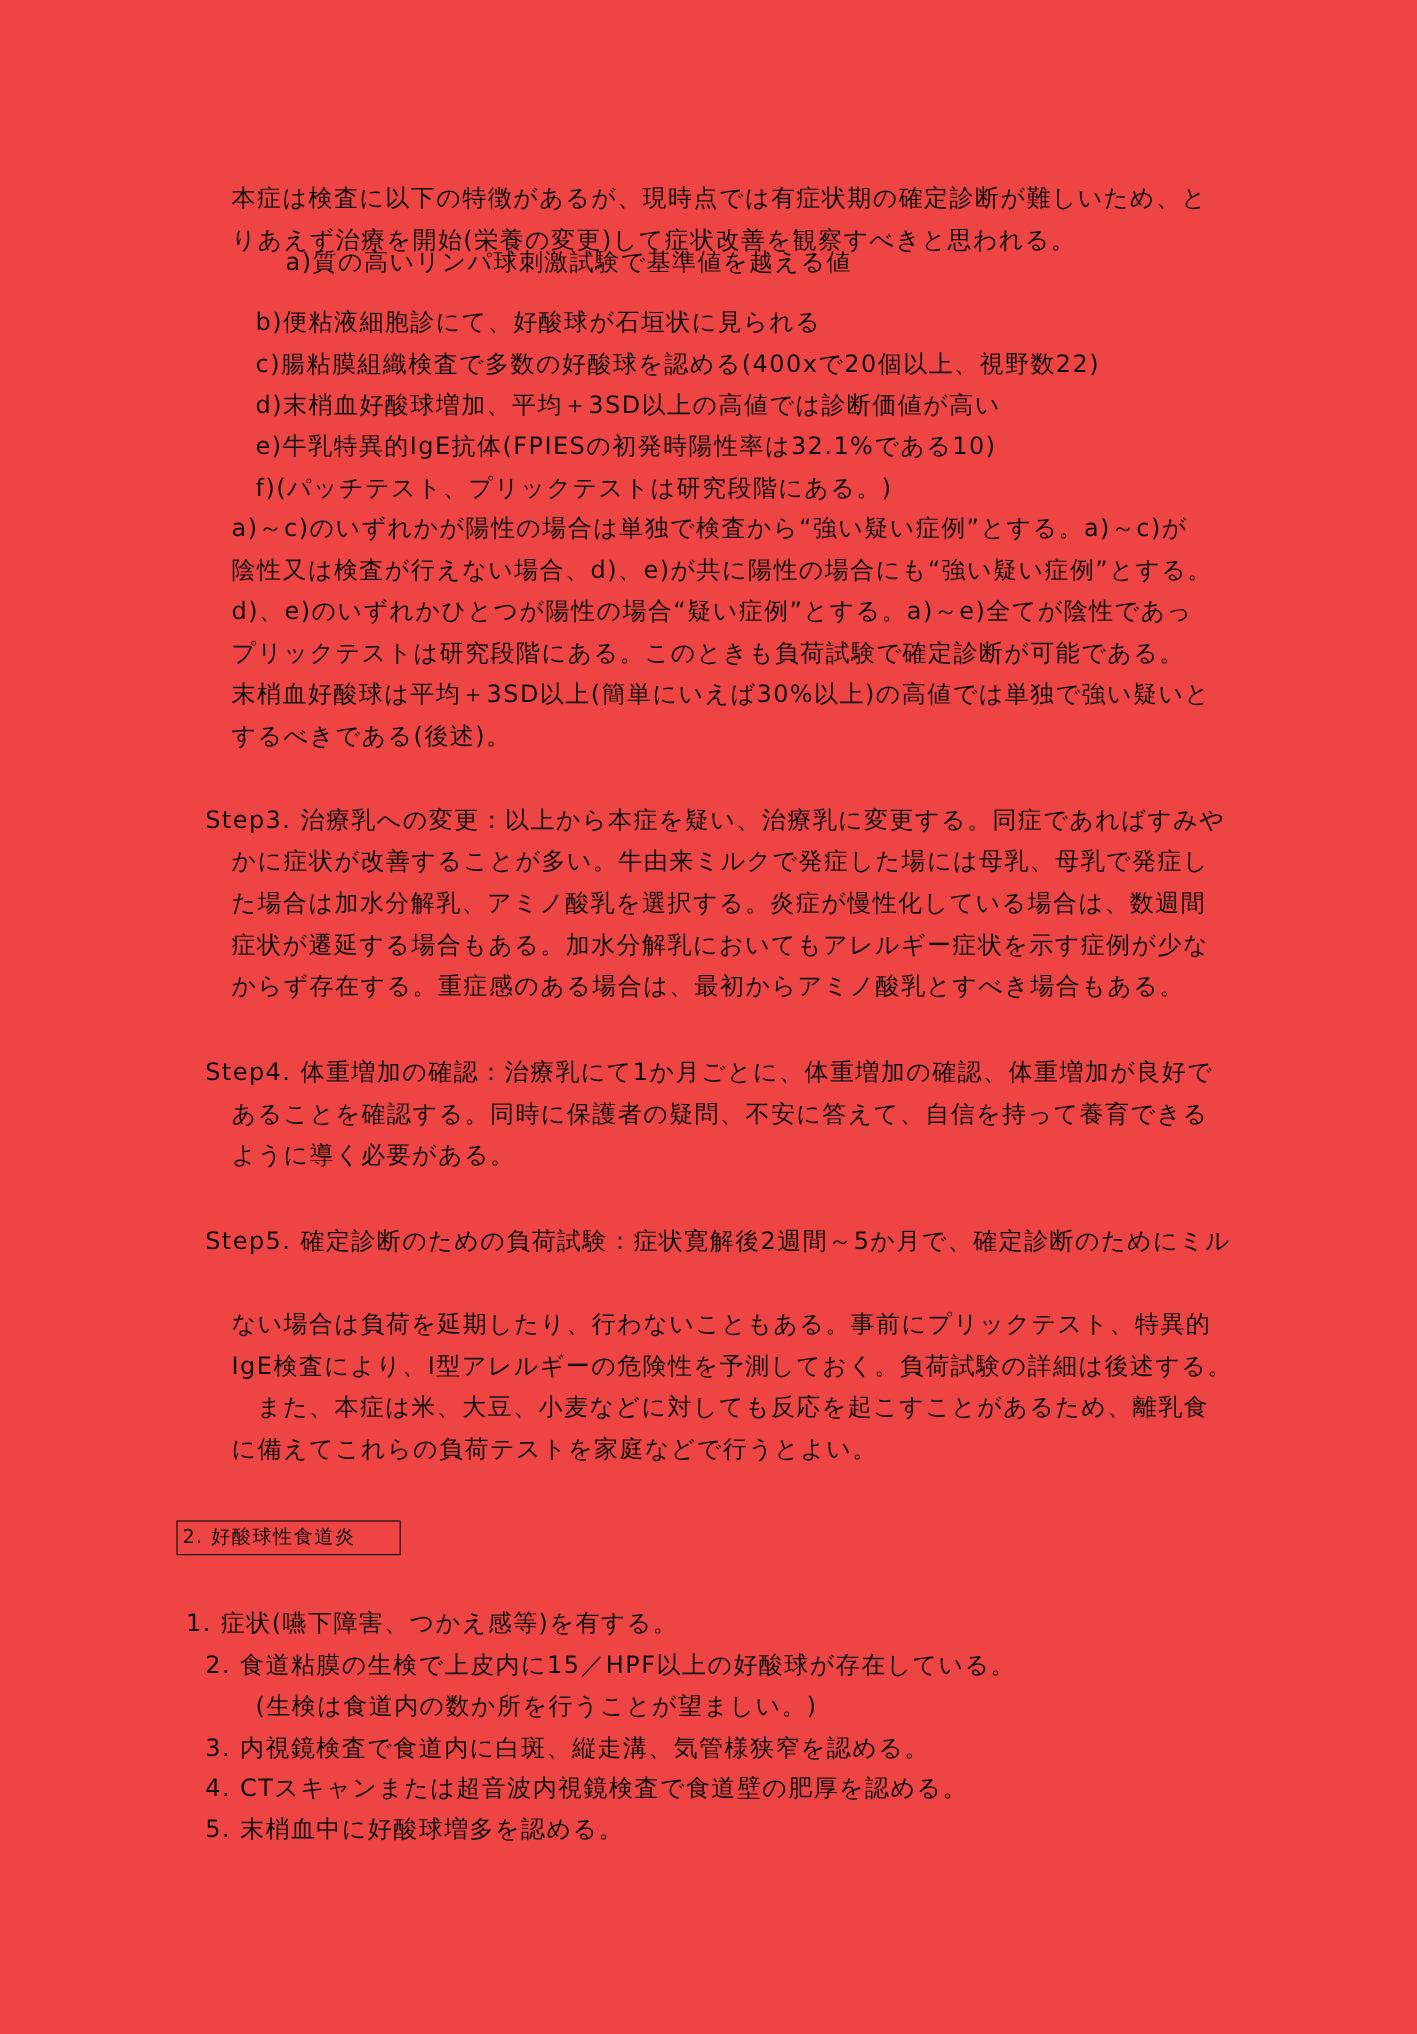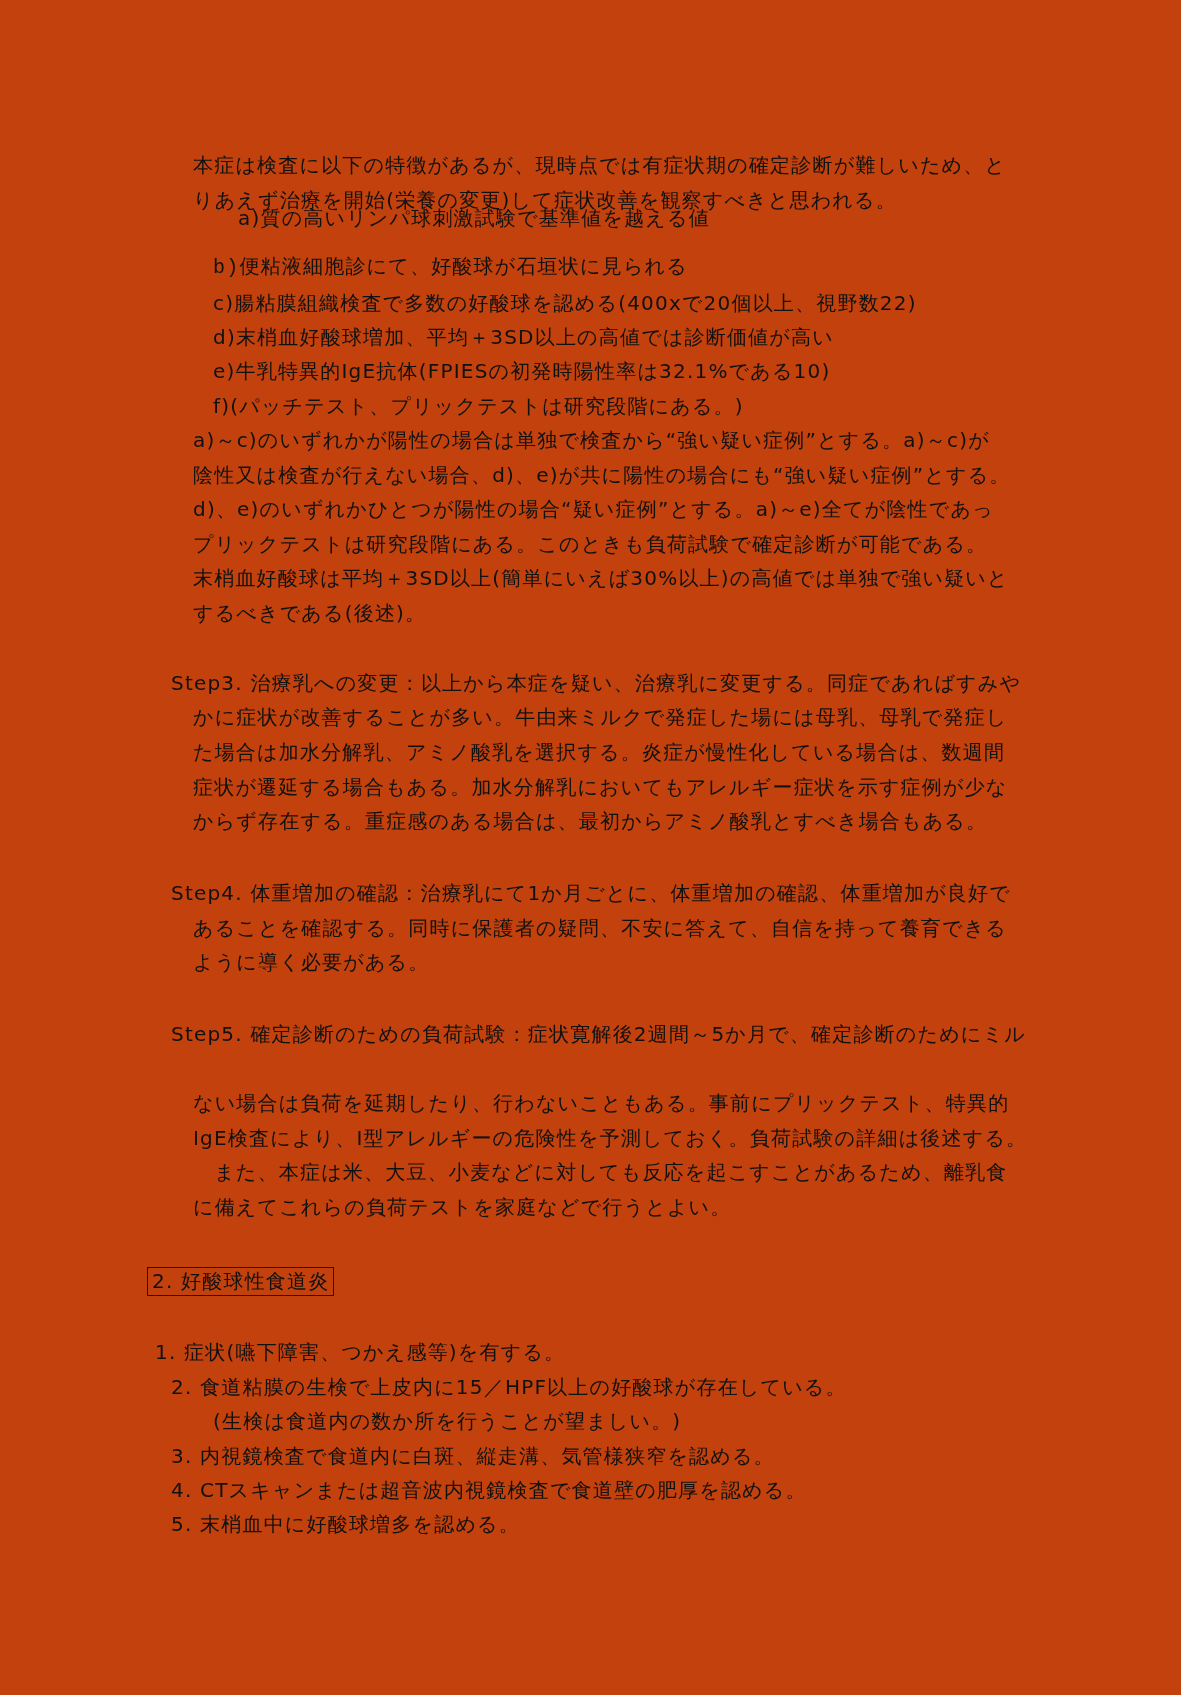--- a/index.html
+++ b/index.html
@@ -1,35 +1,35 @@
 <!DOCTYPE html>
 <html><head>
 <meta charset="utf-8">
 <style>
   html, body { margin: 0; padding: 0; background: #ffffff; }
   body { width: 1181px; height: 1695px; position: relative; overflow: hidden;
          font-family: "DejaVu Sans", "Liberation Sans", sans-serif; color: #111111; }
-  .page { position: absolute; left: 0; top: 0; width: 1181px; height: 1695px; background: #c2410c; }
+  .page { position: absolute; left: 0; top: 0; width: 1181px; height: 1695px; background: #ef4444; }
   .ln { position: absolute; white-space: nowrap; font-size: 20px; line-height: 24px;
         letter-spacing: 1.2px; height: 24px; }
   .heading-box { position: absolute; left: 147px; top: 1267px; width: 187px; height: 29px;
                  border: 1px solid #111; box-sizing: border-box; }
-  .heading-text { position: absolute; left: 152px; top: 1269px; font-size: 20px; line-height: 24px;
+  .heading-text { position: absolute; left: 152px; top: 1269px; font-size: 16px; line-height: 24px;
                   letter-spacing: 1.2px; white-space: nowrap; }
 </style>
 </head>
 <body>
 
 <div class="page">
 
   <div class="ln" style="left:193px; top:153px;">本症は検査に以下の特徴があるが、現時点では有症状期の確定診断が難しいため、と</div>
   <div class="ln" style="left:193px; top:188px;">りあえず治療を開始(栄養の変更)して症状改善を観察すべきと思われる。</div>
 
   <div class="ln" style="left:213px; top:206px;margin-left:25px;">a)質の高いリンパ球刺激試験で基準値を越える値</div>
-  <div class="ln" style="left:213px; top:256px;font-family:Liberation Mono, monospace;">b)便粘液細胞診にて、好酸球が石垣状に見られる</div>
+  <div class="ln" style="left:213px; top:256px;">b)便粘液細胞診にて、好酸球が石垣状に見られる</div>
   <div class="ln" style="left:213px; top:291px;">c)腸粘膜組織検査で多数の好酸球を認める(400xで20個以上、視野数22)</div>
   <div class="ln" style="left:213px; top:325px;">d)末梢血好酸球増加、平均＋3SD以上の高値では診断価値が高い</div>
   <div class="ln" style="left:213px; top:359px;">e)牛乳特異的IgE抗体(FPIESの初発時陽性率は32.1%である10)</div>
   <div class="ln" style="left:213px; top:394px;">f)(パッチテスト、プリックテストは研究段階にある。)</div>
 
   <div class="ln" style="left:193px; top:428px;">a)～c)のいずれかが陽性の場合は単独で検査から“強い疑い症例”とする。a)～c)が</div>
   <div class="ln" style="left:193px; top:463px;">陰性又は検査が行えない場合、d)、e)が共に陽性の場合にも“強い疑い症例”とする。</div>
   <div class="ln" style="left:193px; top:497px;">d)、e)のいずれかひとつが陽性の場合“疑い症例”とする。a)～e)全てが陰性であっ</div>
   <div class="ln" style="left:193px; top:532px;">プリックテストは研究段階にある。このときも負荷試験で確定診断が可能である。</div>
   <div class="ln" style="left:193px; top:566px;">末梢血好酸球は平均＋3SD以上(簡単にいえば30%以上)の高値では単独で強い疑いと</div>

